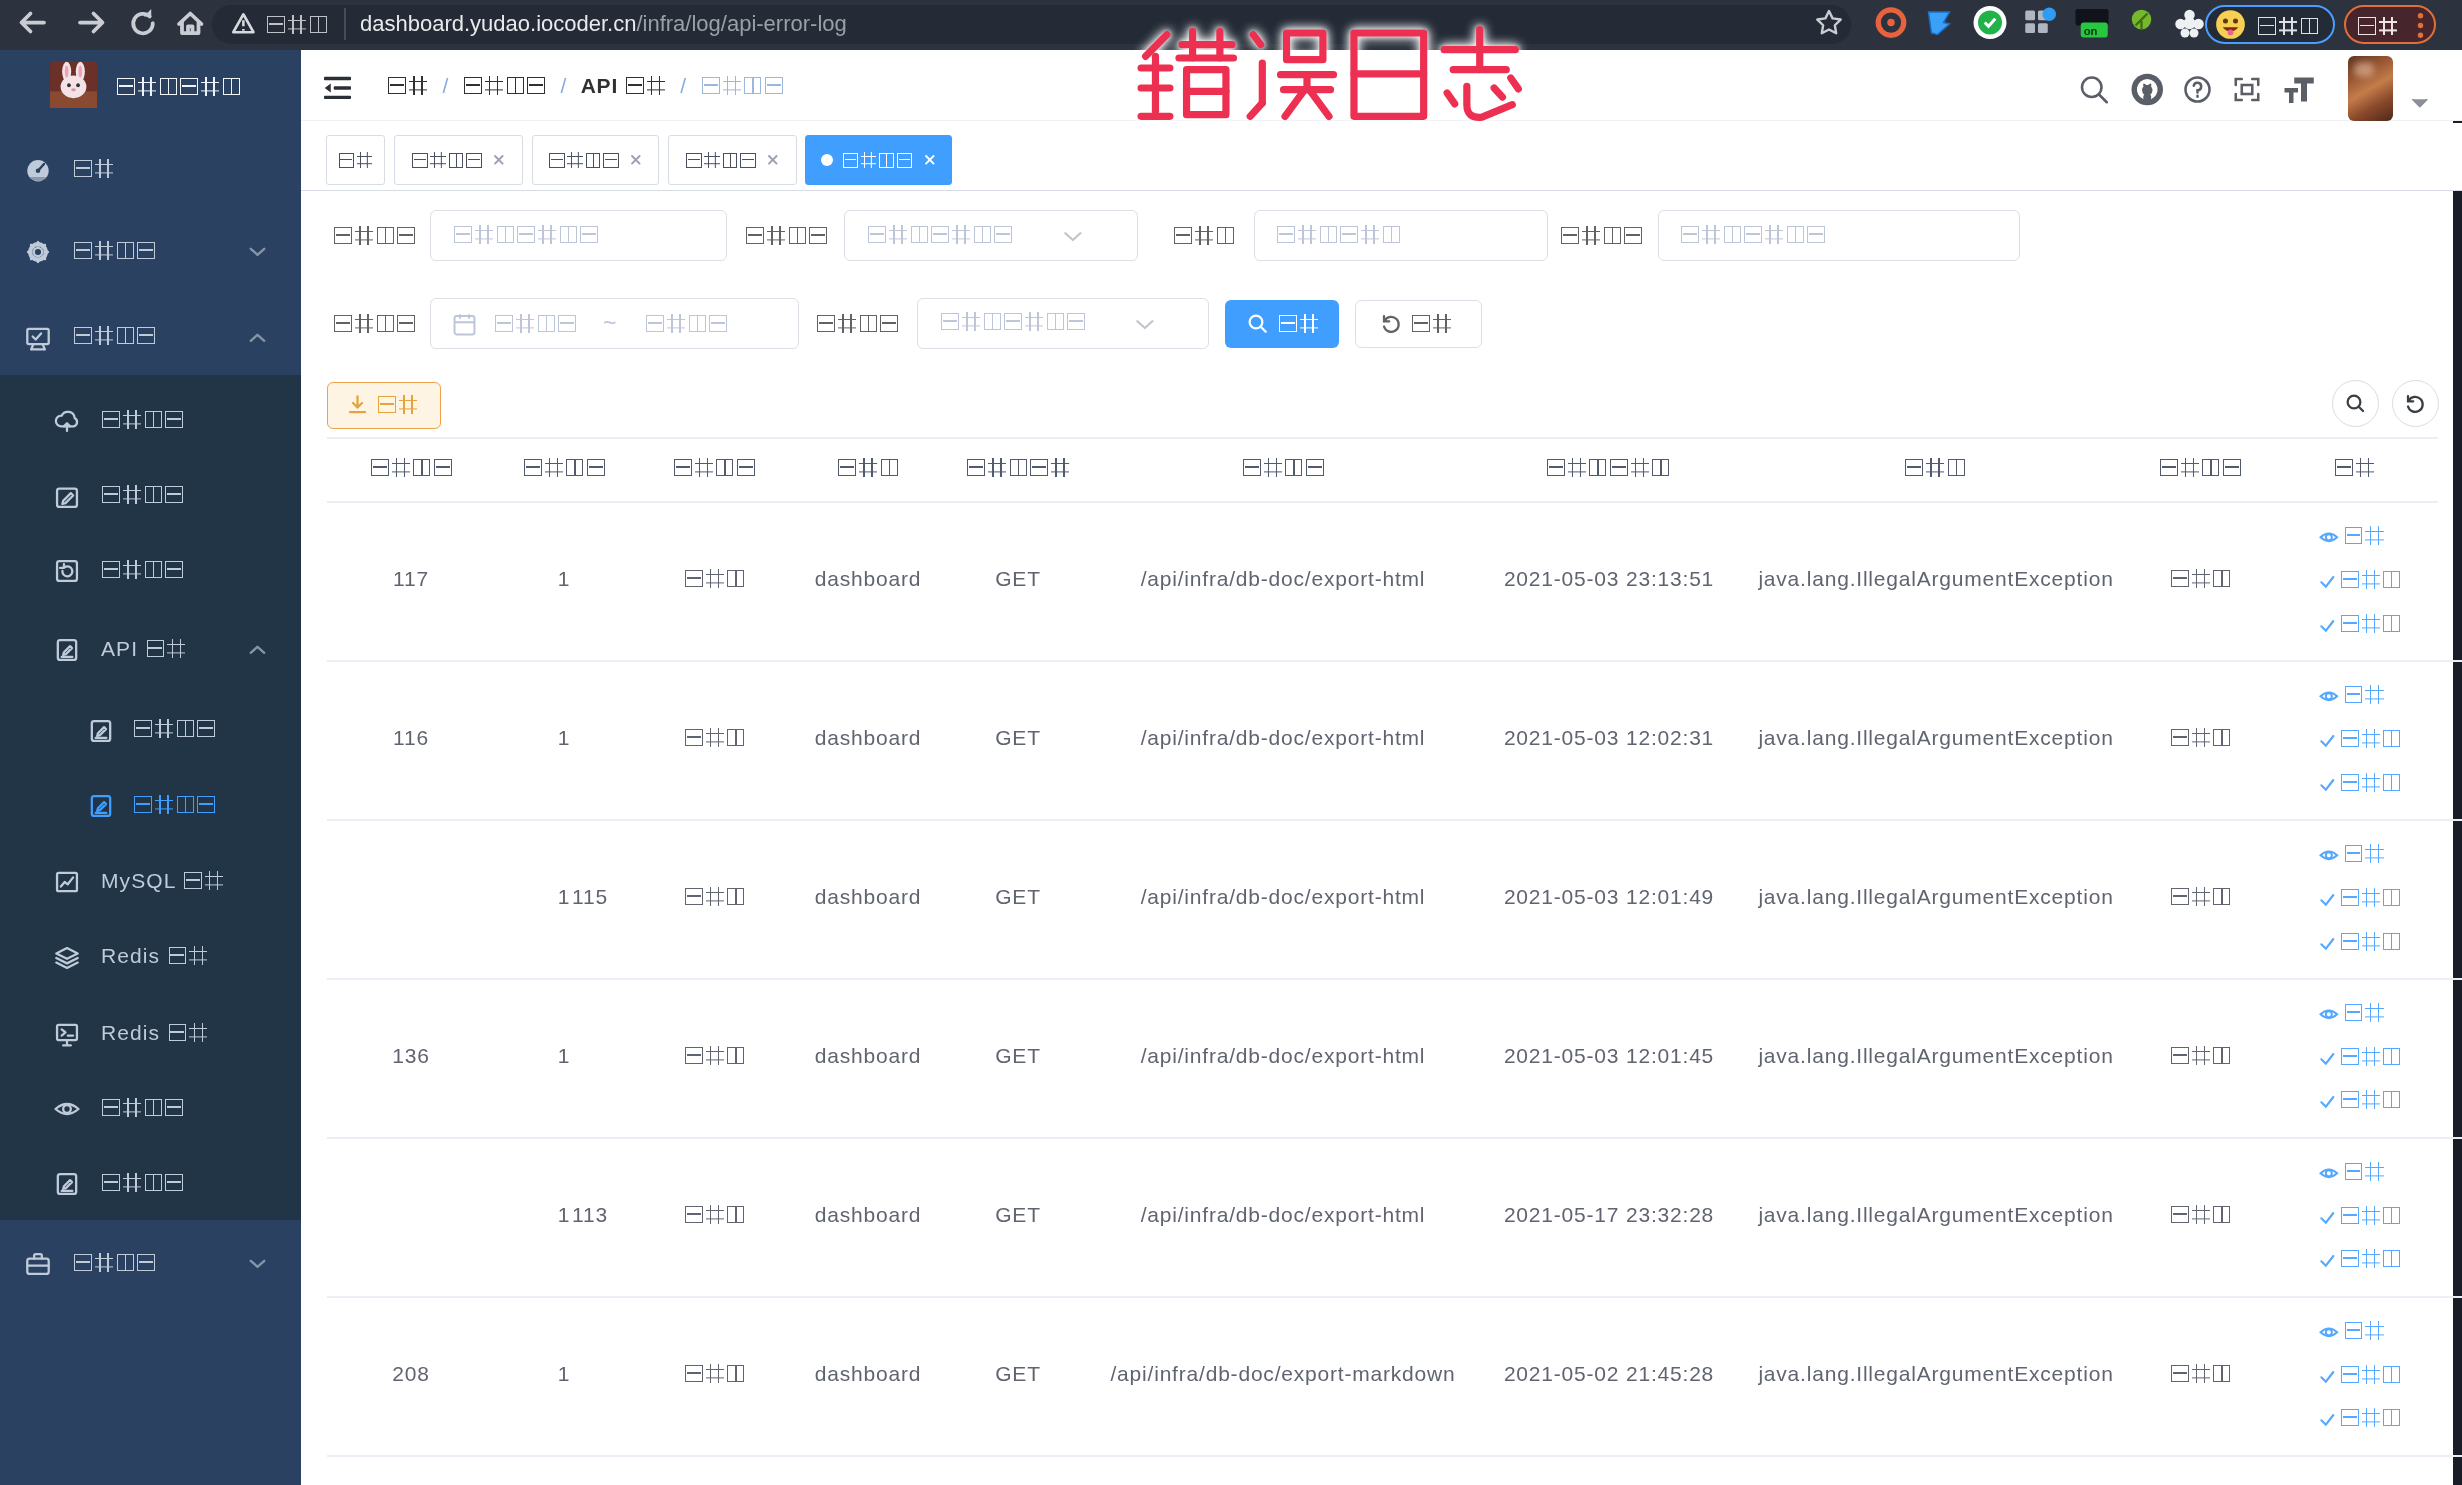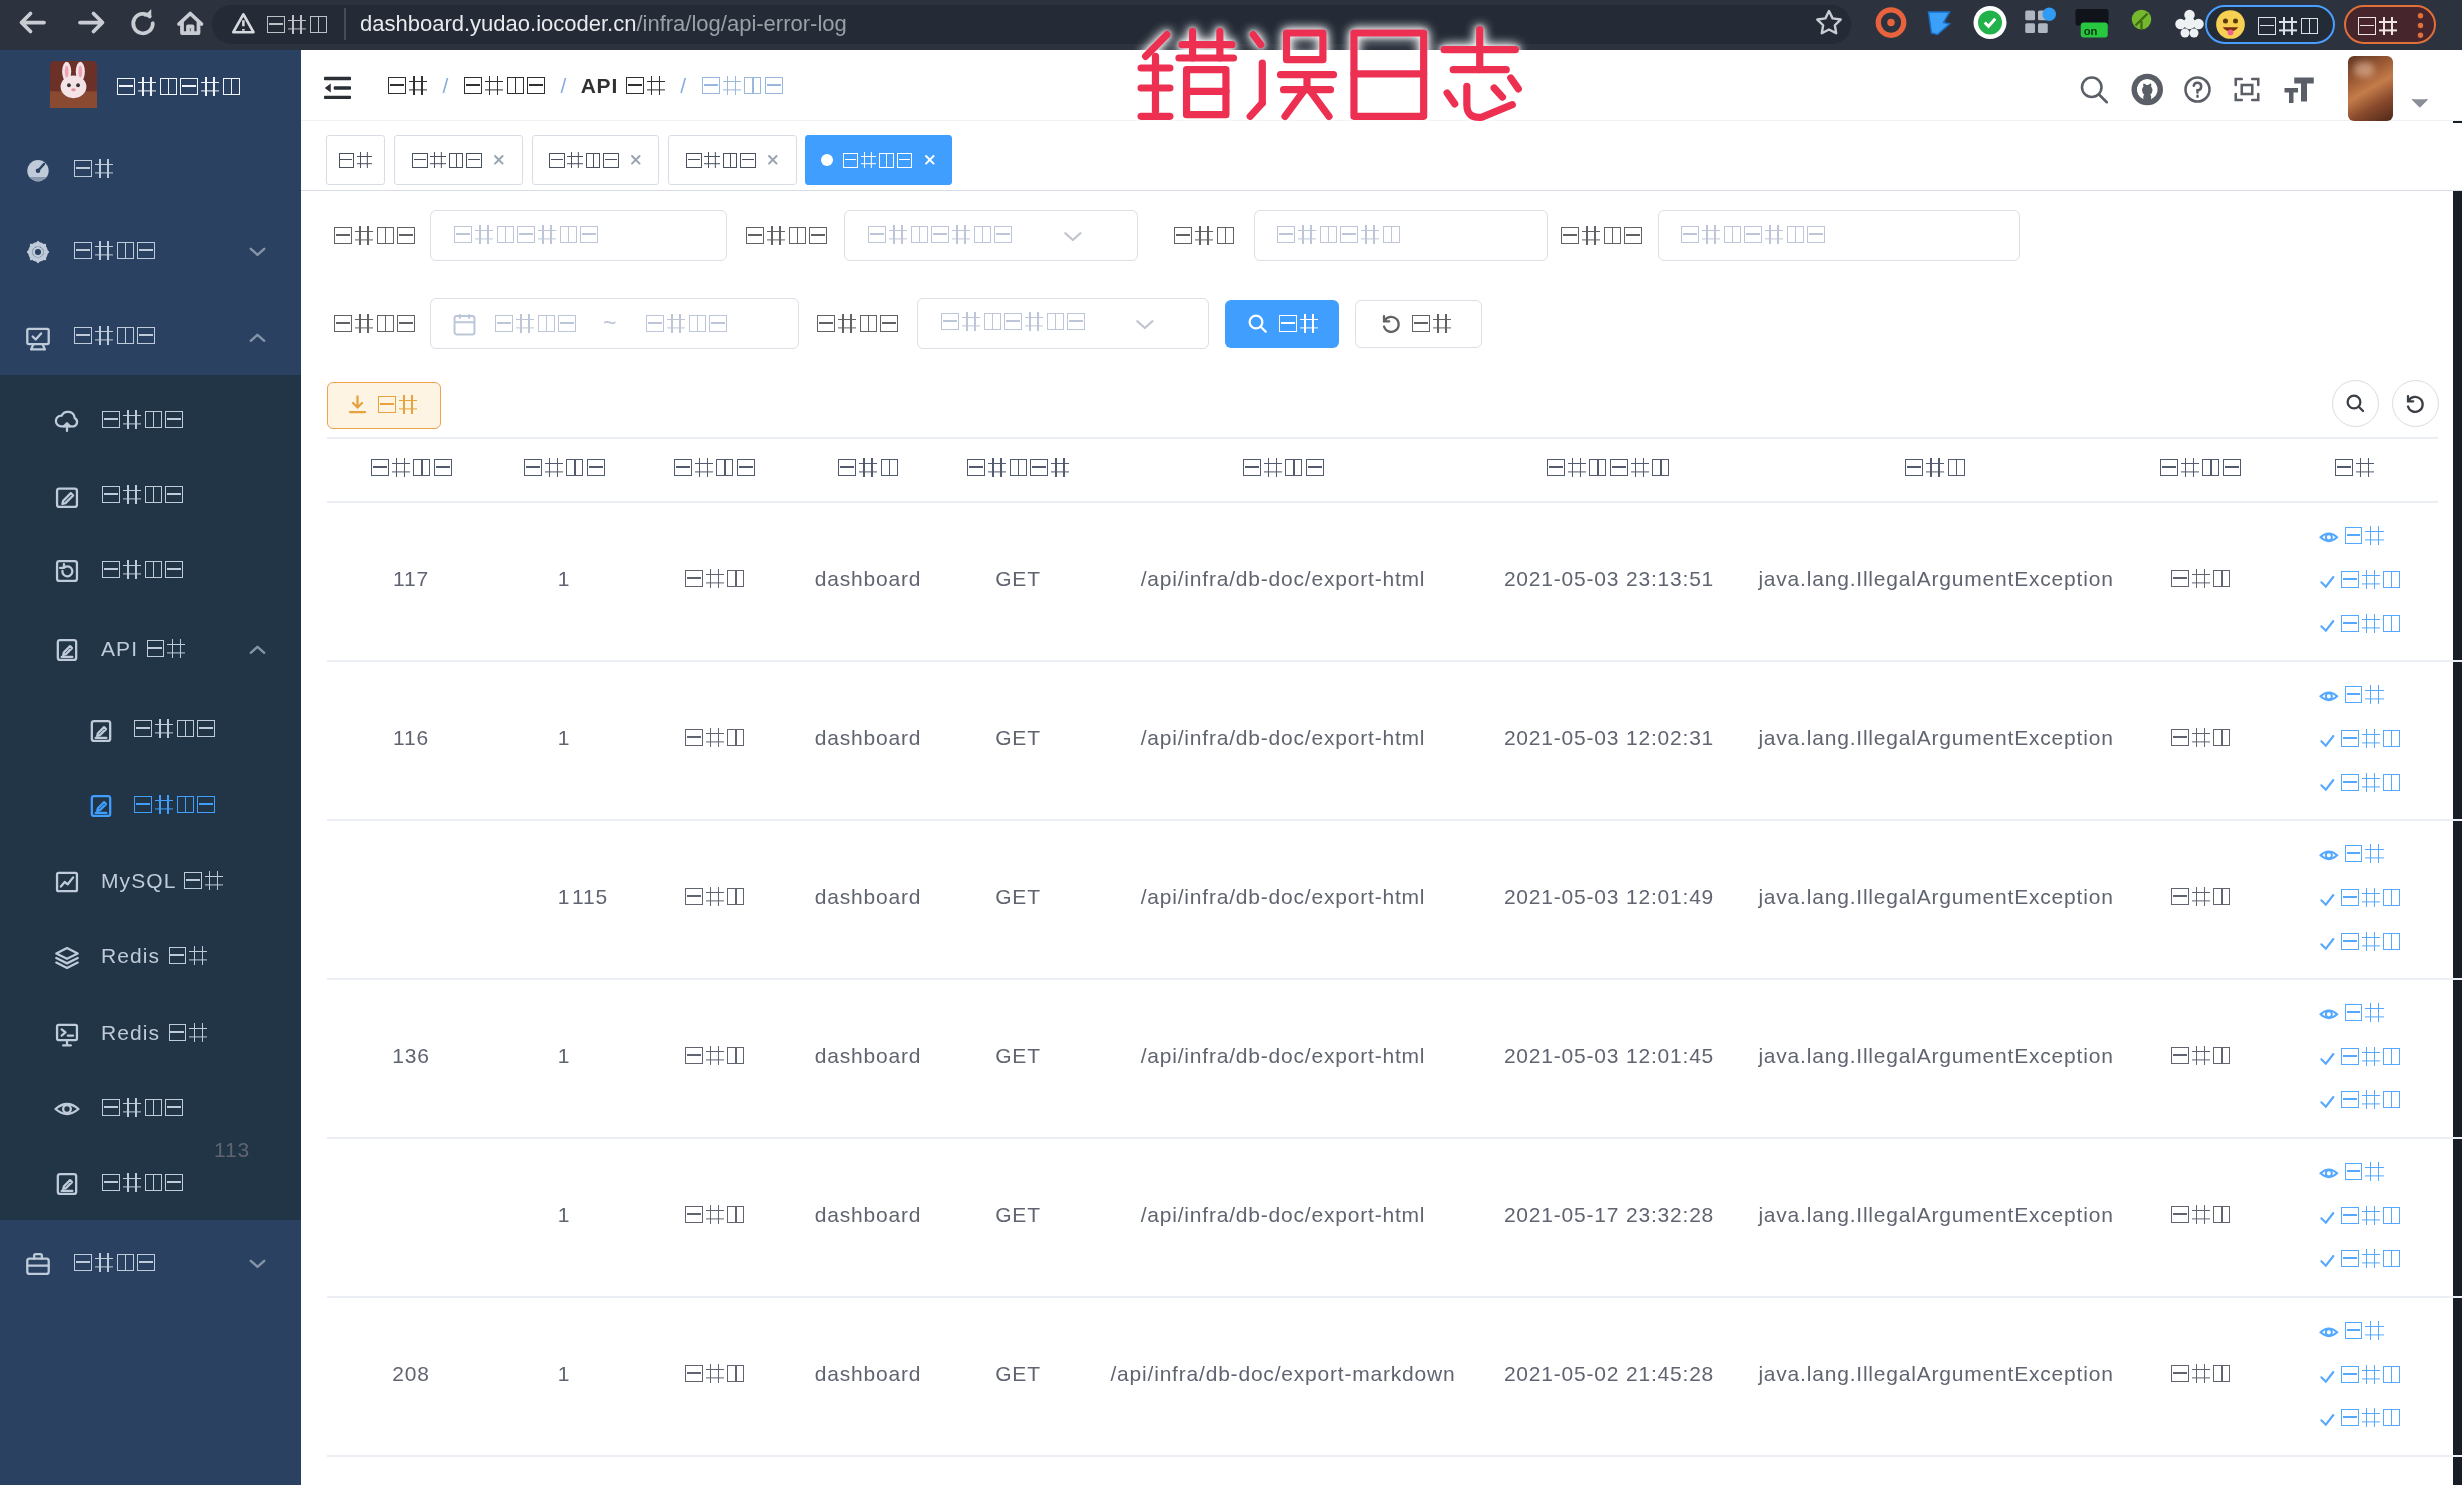--- a/index.html
+++ b/index.html
@@ -481,21 +481,21 @@
           <circle cx="13" cy="11" r="4"></circle>
         </g>
       </svg><i class="z za"></i><i class="z zb"></i></div>
     <div style="left:2319px;top:1045px;font-size:21px;color:#54a8ff"><svg style="vertical-align:-2.3px;margin-right:3.8px" width="16.7" height="15" viewBox="0 0 22 20">
         <path d="M3 11 l6 6 L19 4" stroke="#54a8ff" stroke-width="2.8" fill="none" stroke-linecap="round"></path>
       </svg><i class="z za"></i><i class="z zb"></i><i class="z zc"></i></div>
     <div style="left:2319px;top:1088px;font-size:21px;color:#54a8ff"><svg style="vertical-align:-2.3px;margin-right:3.8px" width="16.7" height="15" viewBox="0 0 22 20">
         <path d="M3 11 l6 6 L19 4" stroke="#54a8ff" stroke-width="2.8" fill="none" stroke-linecap="round"></path>
       </svg><i class="z za"></i><i class="z zb"></i><i class="z zc"></i></div>
     <div style="left:176px;top:1296px;width:2263px;height:1.5px;background:#ebeef5;left:327px"></div>
-    <div style="left:214px;top:1138px;width:394px;text-align:left;font-size:21px;color:#5f6470;letter-spacing:0.8px">113</div>
+    <div style="left:214px;top:1203px;width:394px;text-align:right;font-size:21px;color:#5f6470;letter-spacing:0.8px">113</div>
     <div style="left:367px;top:1203px;width:394px;text-align:center;font-size:21px;color:#5f6470;letter-spacing:0.8px">1</div>
     <div style="left:518px;top:1203px;width:394px;text-align:center;font-size:21px;color:#5f6470;letter-spacing:0.8px"><i class="z za"></i><i class="z zb"></i><i class="z zc"></i></div>
     <div style="left:671px;top:1203px;width:394px;text-align:center;font-size:21px;color:#5f6470;letter-spacing:0.8px">dashboard</div>
     <div style="left:821px;top:1203px;width:394px;text-align:center;font-size:21px;color:#5f6470;letter-spacing:0.8px">GET</div>
     <div style="left:1086px;top:1203px;width:394px;text-align:center;font-size:21px;color:#5f6470;letter-spacing:0.8px">/api/infra/db-doc/export-html</div>
     <div style="left:1412px;top:1203px;width:394px;text-align:center;font-size:21px;color:#5f6470;letter-spacing:0.8px">2021-05-17 23:32:28</div>
     <div style="left:1739px;top:1203px;width:394px;text-align:center;font-size:21px;color:#5f6470;letter-spacing:0.8px">java.lang.IllegalArgumentException</div>
     <div style="left:2004px;top:1203px;width:394px;text-align:center;font-size:21px;color:#5f6470;letter-spacing:0.8px"><i class="z za"></i><i class="z zb"></i><i class="z zc"></i></div>
     <div style="left:2319px;top:1160px;font-size:21px;color:#54a8ff"><svg style="vertical-align:-3px;margin-right:4.5px" width="19.7" height="16.7" viewBox="0 0 26 22">
         <g stroke="#54a8ff" stroke-width="2.6" fill="none">

